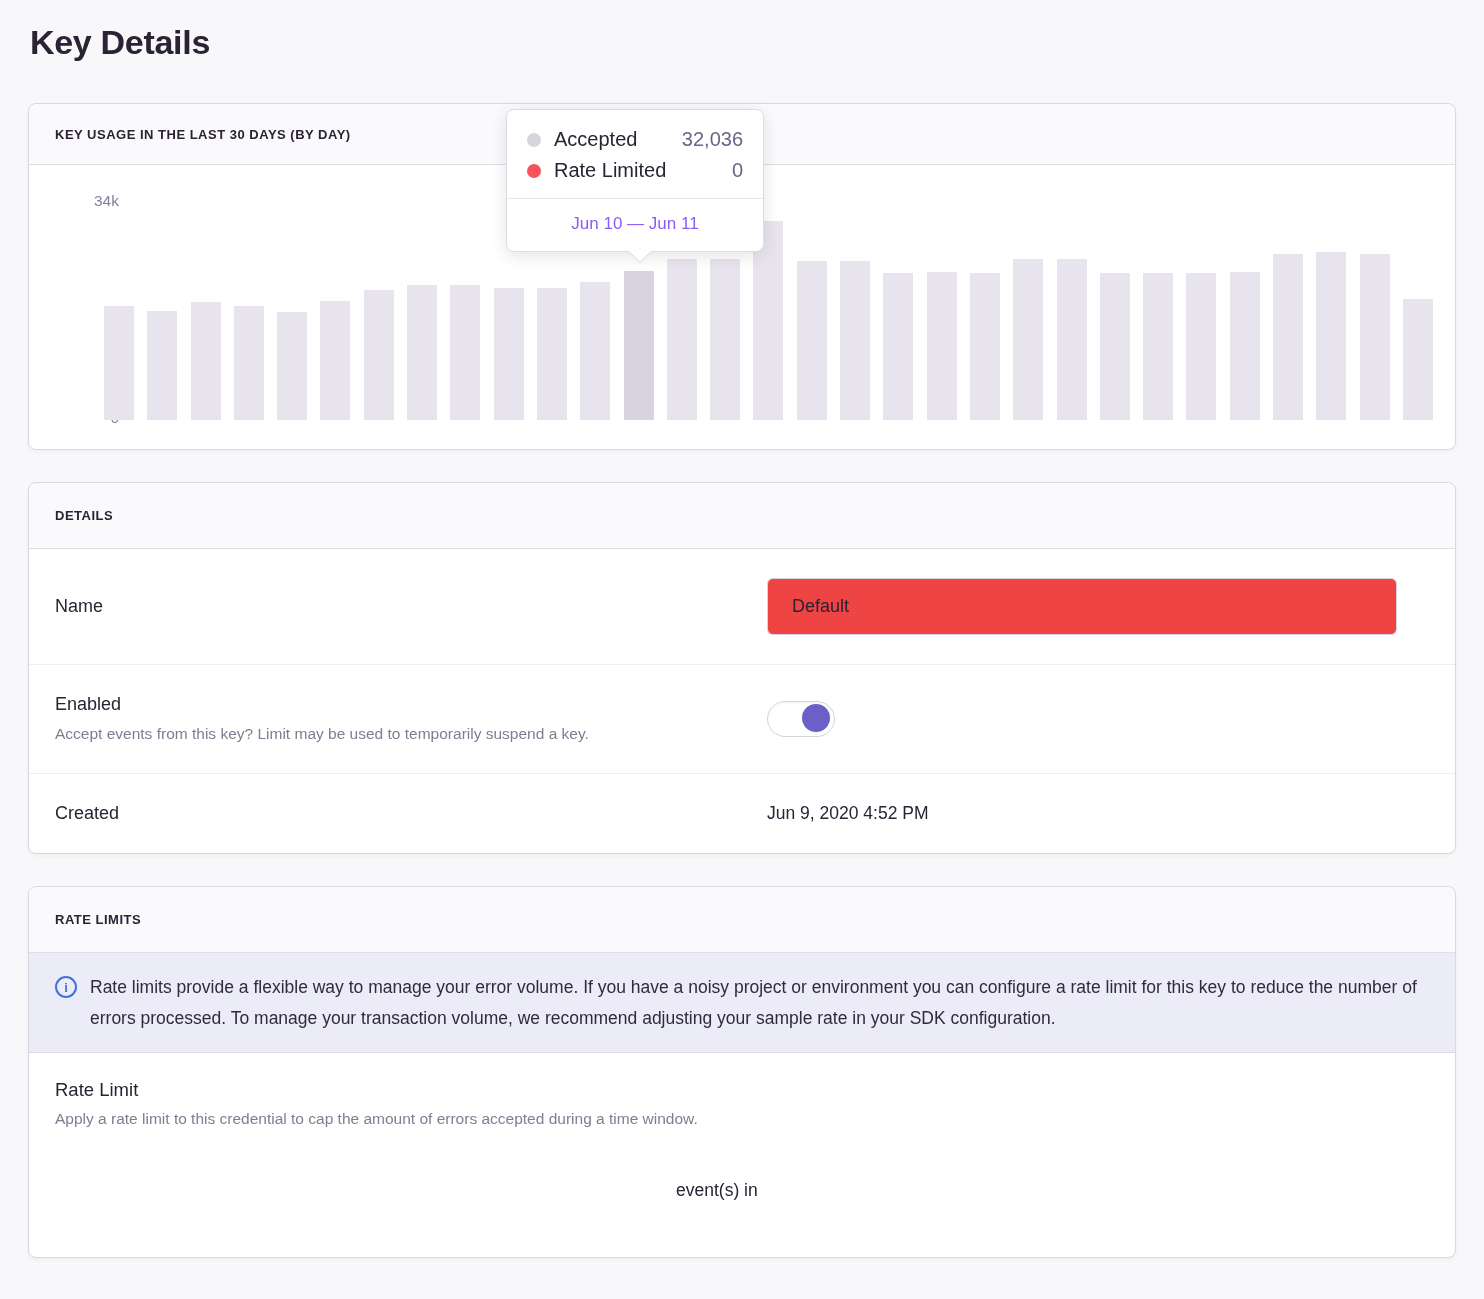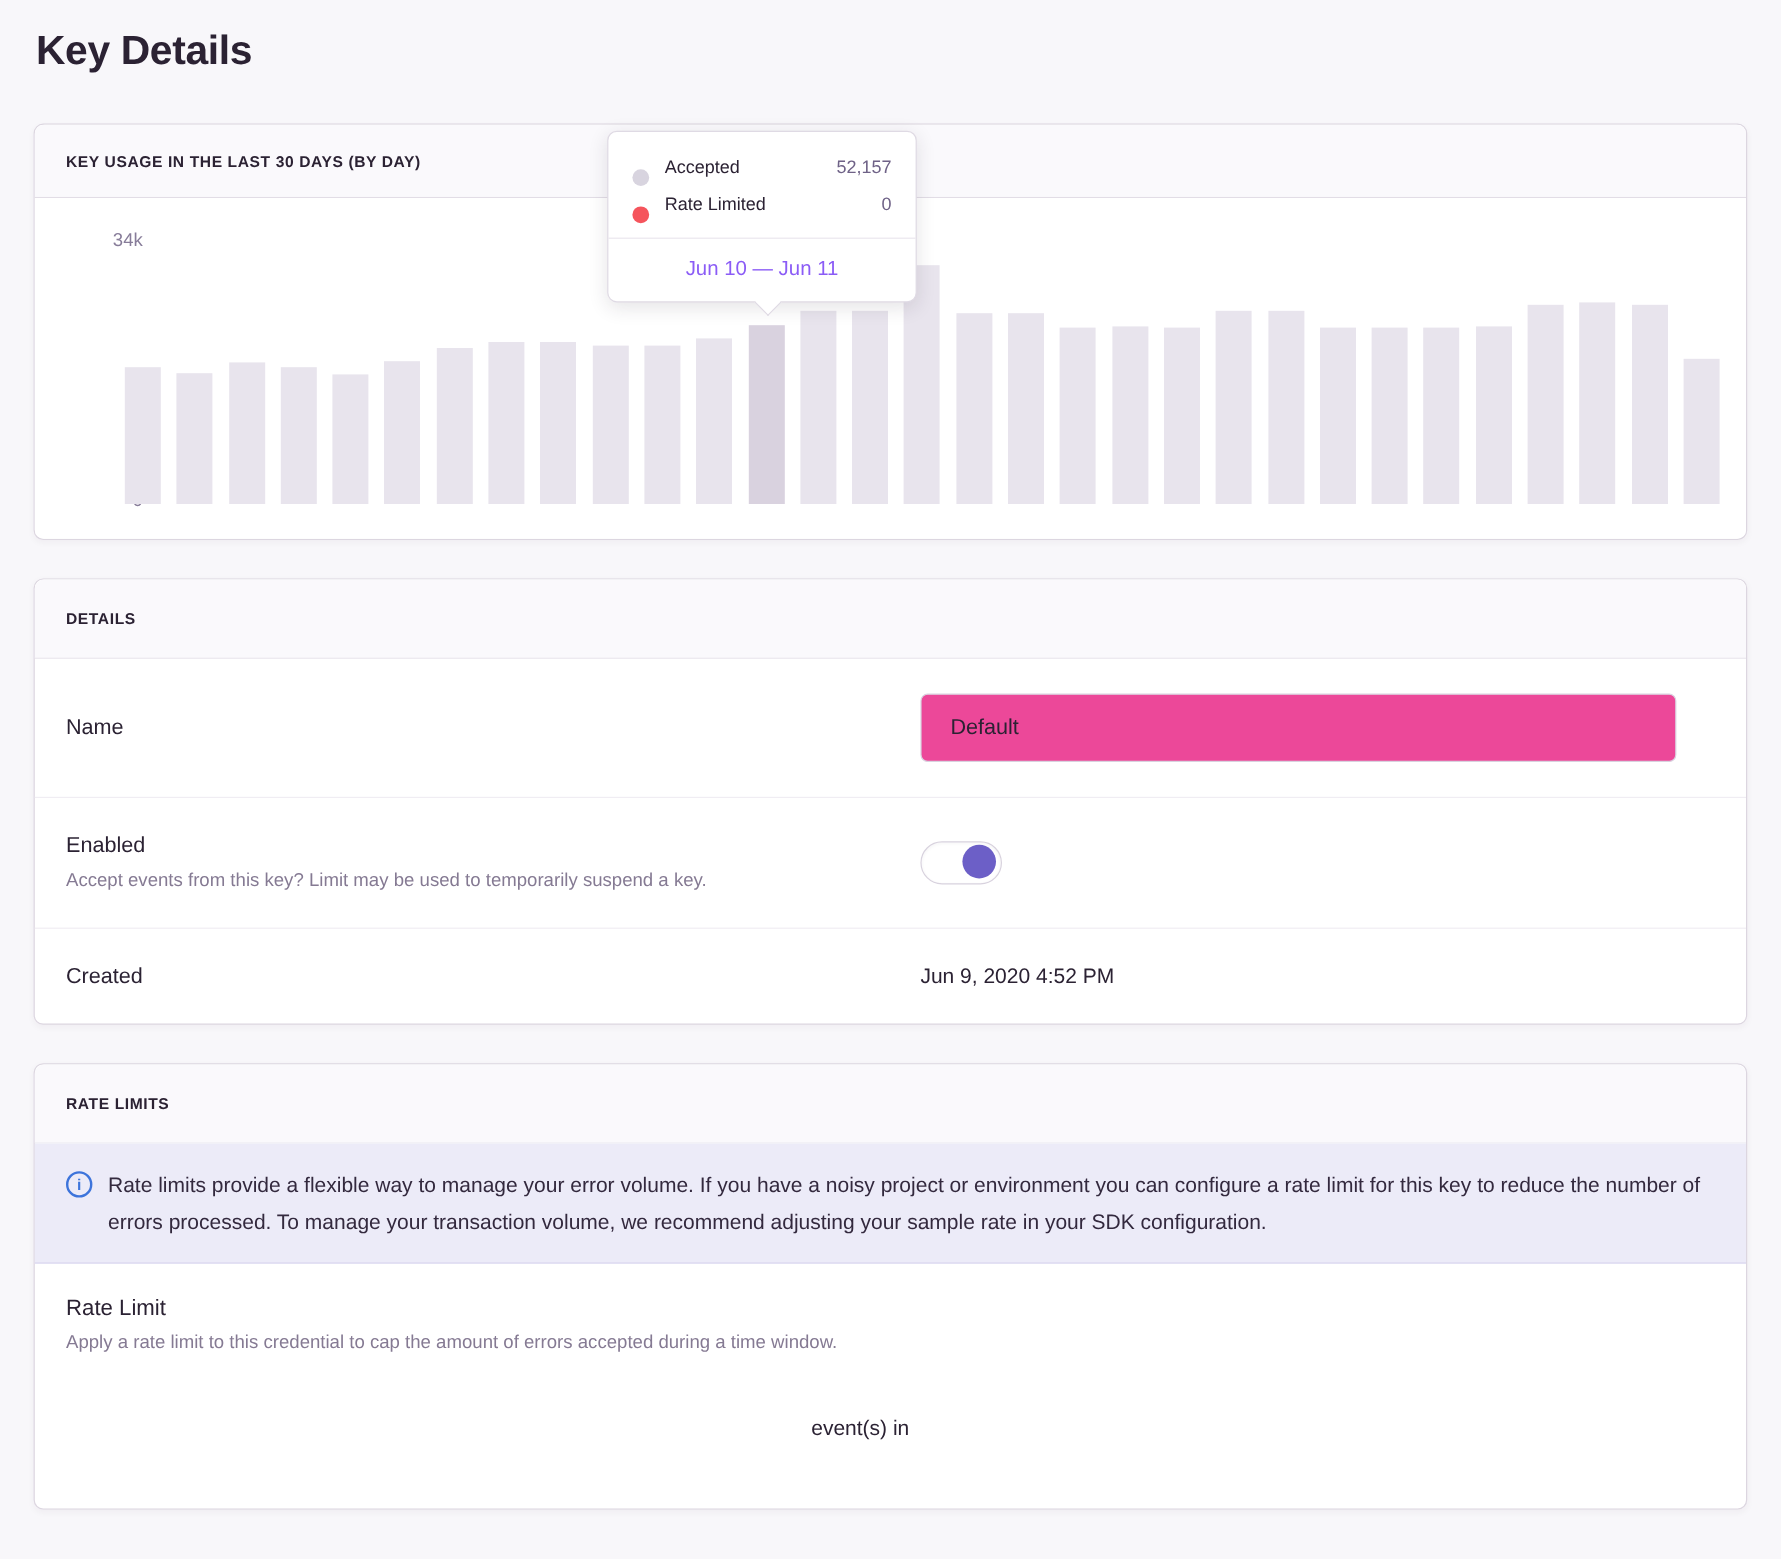--- a/index.html
+++ b/index.html
@@ -14,37 +14,37 @@
   .panel.chart{position:relative}
   .chart-body{position:relative;height:284px;border-radius:0 0 8px 8px;background:#fff}
   .y-label{position:absolute;left:0;width:90px;text-align:right;font-size:15.5px;color:#877C99}
   .y-max{top:27px}
   .y-min{top:244px}
   .bars{position:absolute;left:75px;bottom:29px;display:flex;align-items:flex-end;gap:13.3px}
   .bar{width:30px;background:#E8E4ED}
   .bar.highlight{background:#D9D2DF}
   .tooltip{position:absolute;top:5px;left:477px;width:258px;box-sizing:border-box;background:#fff;border:1px solid #DFDAE4;border-radius:8px;box-shadow:0 4px 16px rgba(43,34,51,0.12);z-index:5}
   .tt-body{padding:14px 20px 12px 20px}
-  .tt-row{display:flex;align-items:flex-end;font-size:15px;line-height:31px}
+  .tt-row{display:flex;align-items:center;font-size:20px;line-height:31px}
   .dot{width:14px;height:14px;border-radius:50%;margin-right:13px;flex:none}
   .dot.accepted{background:#D8D4DF}
   .dot.limited{background:#F5545C}
   .tt-label{color:#2B2233}
   .tt-value{margin-left:auto;color:#6F6287}
   .tt-footer{border-top:1px solid #EAE6EE;text-align:center;padding:15px 0 17px;color:#8b5cf6;font-size:17px}
   .tt-arrow{position:absolute;bottom:-8.5px;left:125px;width:15px;height:15px;background:#fff;border-right:1px solid #DFDAE4;border-bottom:1px solid #DFDAE4;transform:rotate(45deg)}
   
   .detail-row{display:grid;grid-template-columns:1fr 662px;align-items:center;padding:0 26px;border-bottom:1px solid #F0EDF3}
   .row-name{height:115px}
   .row-enabled{height:108px}
   .row-created{height:79px;border-bottom:none}
   .detail-label{font-size:18px;color:#2B2233}
   .detail-help{font-size:15.5px;color:#857A93;margin-top:8px;line-height:22px}
   .detail-value{font-size:17.5px;color:#2B2233}
-  .text-input{box-sizing:border-box;height:57px;border:1px solid #D9D2DF;border-radius:6px;font-size:18px;padding:0 24px;color:#2B2233;background:#ec4899;font-family:inherit;outline:none}
+  .text-input{box-sizing:border-box;height:57px;border:1px solid #D9D2DF;border-radius:6px;font-size:18px;padding:0 24px;color:#2B2233;background:#ef4444;font-family:inherit;outline:none}
   #name-input{width:630px}
   .toggle{width:66px;height:34px;border:1px solid #D8D2DE;border-radius:18px;background:#fff;position:relative;box-shadow:inset 0 1px 3px rgba(43,34,51,0.05);cursor:pointer}
   .toggle .knob{position:absolute;top:2px;left:2px;width:28px;height:28px;border-radius:50%;background:#6C5FC7}
   .toggle.on .knob{left:34px}
   
   .alert{display:flex;gap:13px;padding:19px 26px 18px 26px;background:#ECEBF8;border-bottom:1px solid #DAD6EF;font-size:17.5px;line-height:31px;color:#33293E}
   .alert-text{max-width:1332px}
   .info-icon{flex:none;box-sizing:border-box;width:22px;height:22px;border:2px solid #3D74DB;border-radius:50%;color:#3D74DB;font-weight:700;font-size:13px;display:flex;align-items:center;justify-content:center;margin-top:4px}
   .rate-row{padding:26px 26px 38px 26px}
   .field-label{font-size:18.5px;color:#2B2233}
@@ -102,21 +102,21 @@
           <div class="bar" style="height: 166px;"></div>
           <div class="bar" style="height: 121px;"></div>
         </div>
     </div>
 
     <div class="tooltip">
       <div class="tt-body">
         <div class="tt-row">
           <span class="dot accepted"></span>
           <span class="tt-label">Accepted</span>
-          <span class="tt-value">52,157</span>
+          <span class="tt-value">32,036</span>
         </div>
         <div class="tt-row">
           <span class="dot limited"></span>
           <span class="tt-label">Rate Limited</span>
           <span class="tt-value">0</span>
         </div>
       </div>
       <div class="tt-footer">Jun 10 — Jun 11</div>
       <div class="tt-arrow"></div>
     </div>

